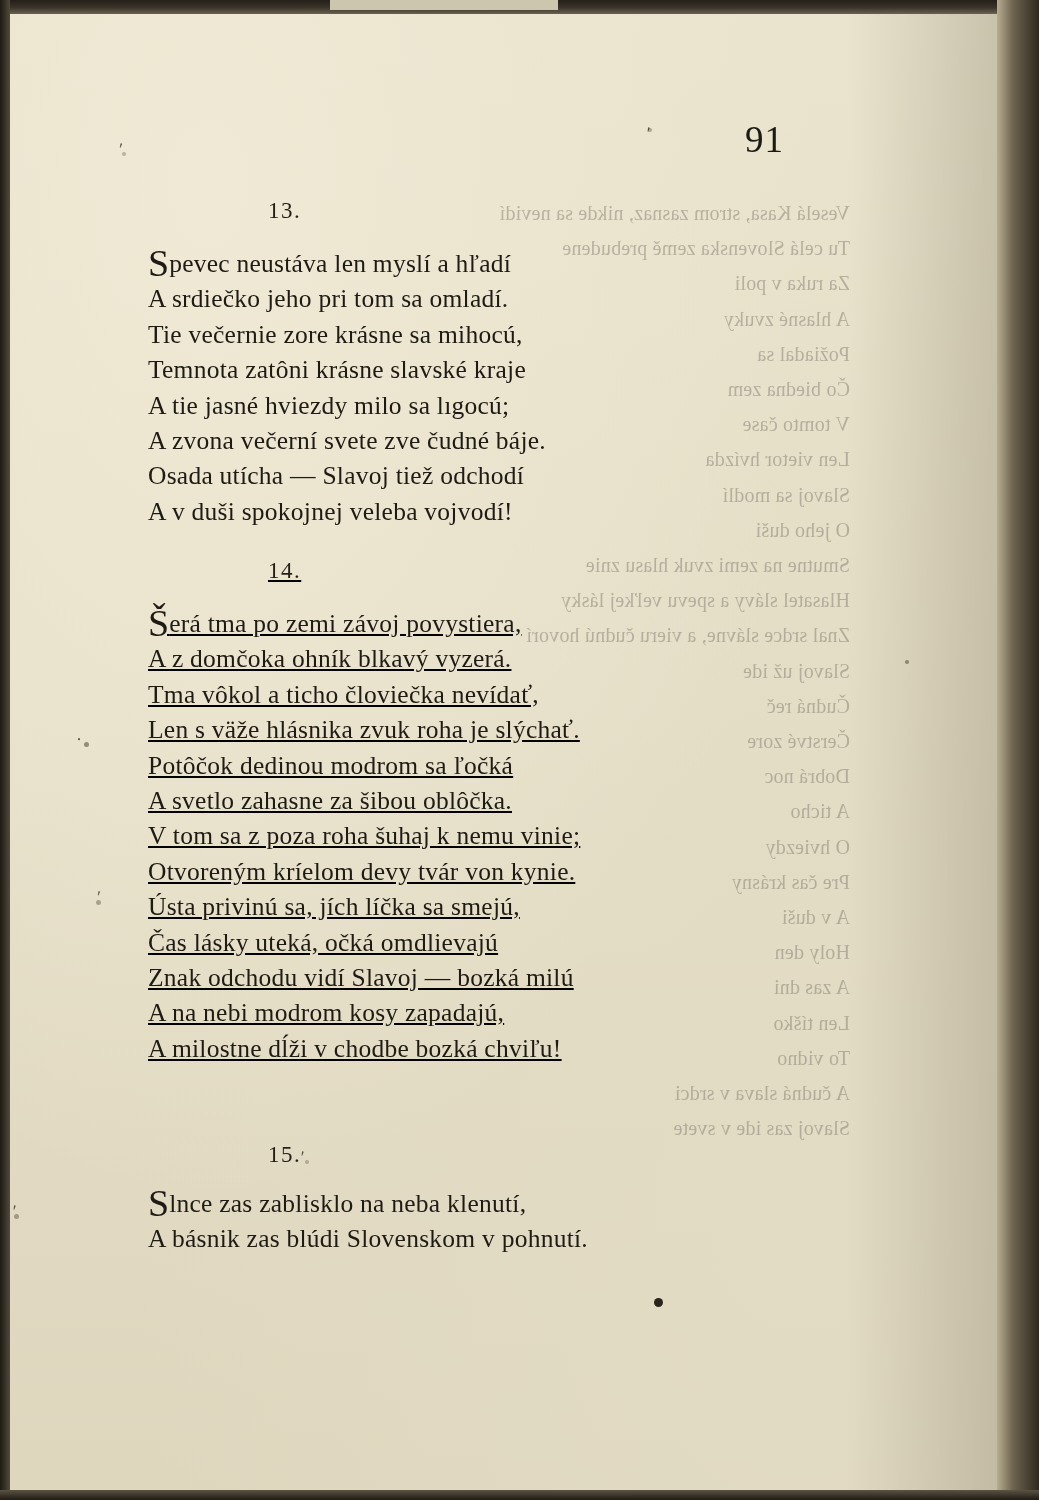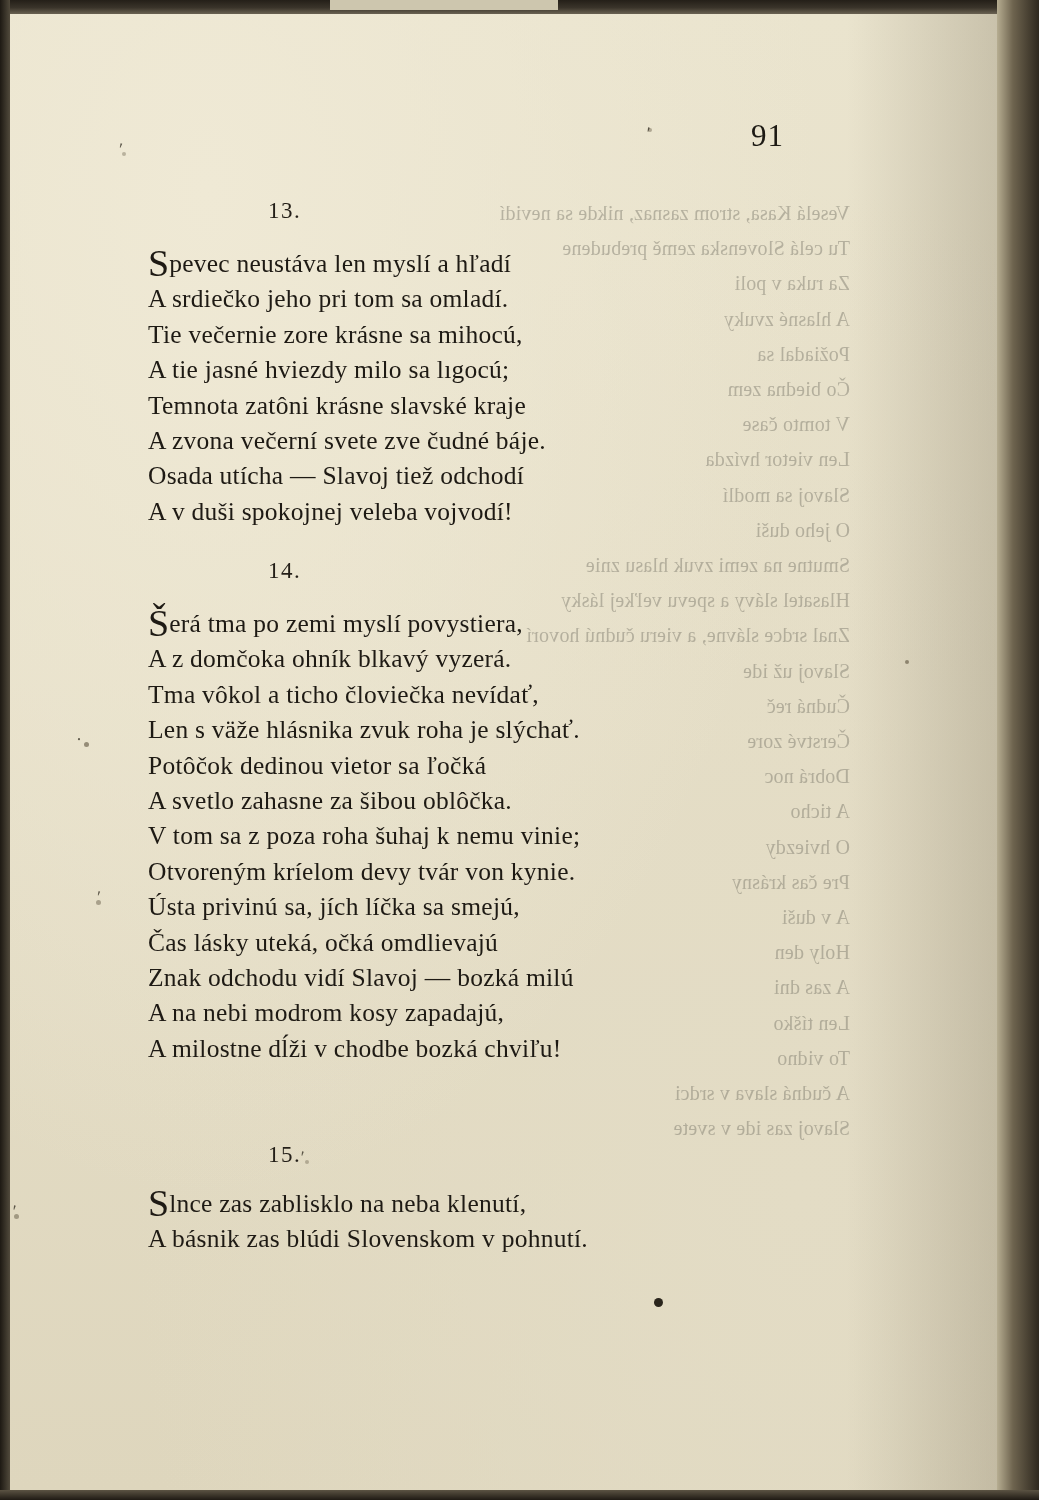--- a/index.html
+++ b/index.html
@@ -115,21 +115,21 @@
   .content {
     position: absolute;
     z-index: 4;
     left: 0; top: 0;
     width: 1039px; height: 1500px;
   }
   .folio {
     position: absolute;
     top: 118px;
     right: 255px;
-    font-size: 31px;
+    font-size: 37px;
     color: #1d1a14;
     letter-spacing: 1px;
   }
   .stanza-num {
     text-align: left;
     font-size: 23px;
     color: #241f18;
     letter-spacing: 1.5px;
   }
   .poem {
@@ -144,21 +144,21 @@
   .dropcap {
     font-size: 38px;
     line-height: 0.9;
     vertical-align: -4px;
     letter-spacing: 0;
   }
 
   .block-13 { position: absolute; left: 148px; top: 198px; width: 640px; }
   .block-13 .stanza-num { width: 440px; margin-left: 120px; margin-bottom: 22px; }
 
-  .block-14 { position: absolute; left: 148px; top: 558px; width: 700px; }
+  .block-14 { position: absolute; left: 148px; top: 558px; width: 700px; text-decoration: underline; }
   .block-14 .stanza-num { width: 440px; margin-left: 120px; margin-bottom: 22px; }
 
   .block-15 { position: absolute; left: 148px; top: 1142px; width: 700px; }
   .block-15 .stanza-num { width: 440px; margin-left: 120px; margin-bottom: 18px; }
 
   .finis-dot {
     position: absolute;
     left: 654px; top: 1298px;
     width: 9px; height: 9px;
     border-radius: 50%;
@@ -220,36 +220,36 @@
   <div class="content">
 
     <div class="folio">91</div>
 
     <div class="block-13">
       <div class="stanza-num">13.</div>
       <div class="poem">
         <div class="line"><span class="dropcap">S</span><span>pevec neustáva len myslí a hľadí</span></div>
         <div class="line">A srdiečko jeho pri tom sa omladí.</div>
         <div class="line">Tie večernie zore krásne sa mihocú,</div>
+        <div class="line">Temnota zatôni krásne slavské kraje</div>
         <div class="line">A tie jasné hviezdy milo sa lıgocú;</div>
-        <div class="line">Temnota zatôni krásne slavské kraje</div>
         <div class="line">A zvona večerní svete zve čudné báje.</div>
         <div class="line">Osada utícha — Slavoj tiež odchodí</div>
         <div class="line">A v duši spokojnej veleba vojvodí!</div>
       </div>
     </div>
 
     <div class="block-14">
       <div class="stanza-num">14.</div>
       <div class="poem">
-        <div class="line"><span class="dropcap">Š</span><span>erá tma po zemi myslí povystiera,</span></div>
+        <div class="line"><span class="dropcap">Š</span><span>erá tma po zemi závoj povystiera,</span></div>
         <div class="line">A z domčoka ohník blkavý vyzerá.</div>
         <div class="line">Tma vôkol a ticho človiečka nevídať,</div>
         <div class="line">Len s väže hlásnika zvuk roha je slýchať.</div>
-        <div class="line">Potôčok dedinou vietor sa ľočká</div>
+        <div class="line">Potôčok dedinou modrom sa ľočká</div>
         <div class="line">A svetlo zahasne za šibou oblôčka.</div>
         <div class="line">V tom sa z poza roha šuhaj k nemu vinie;</div>
         <div class="line">Otvoreným kríelom devy tvár von kynie.</div>
         <div class="line">Ústa privinú sa, jích líčka sa smejú,</div>
         <div class="line">Čas lásky uteká, očká omdlievajú</div>
         <div class="line">Znak odchodu vidí Slavoj — bozká milú</div>
         <div class="line">A na nebi modrom kosy zapadajú,</div>
         <div class="line">A milostne dĺži v chodbe bozká chviľu!</div>
       </div>
     </div>

